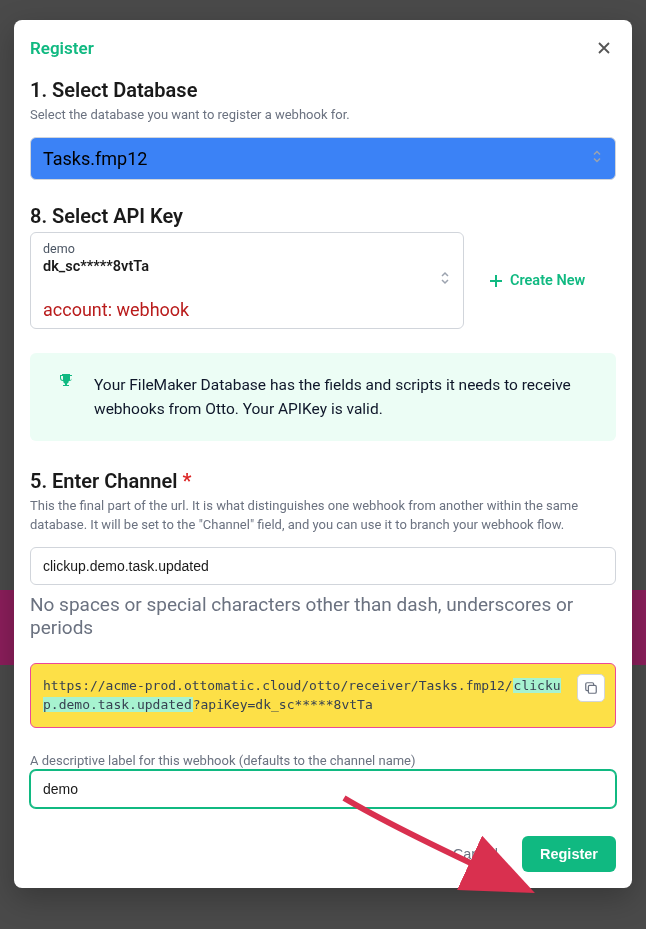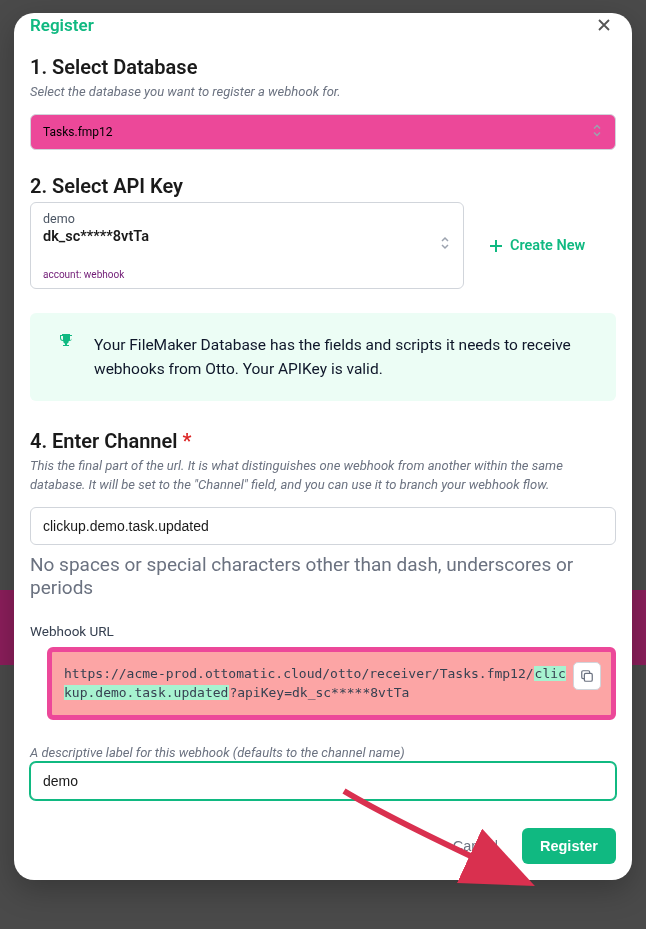--- a/index.html
+++ b/index.html
@@ -13,25 +13,25 @@
     }
     .backdrop-banner {
       position: absolute;
       left: 0; right: 0;
       top: 590px;
       height: 75px;
       background: #8b1e5b;
     }
     .modal {
       position: absolute;
-      left: 14px; top: 13px;
+      left: 14px; top: 20px;
       width: 618px;
       background: #fff;
-      border-radius: 20px;
-      padding: 0 16px 16px 16px;
+      border-radius: 8px;
+      padding: 16px 16px 16px 16px;
       box-shadow: 0 10px 30px rgba(0,0,0,0.25);
     }
     .modal-header {
       display: flex;
       justify-content: space-between;
       align-items: center;
       margin-bottom: 18px;
     }
     .modal-title {
       color: #10b981;
@@ -49,30 +49,29 @@
       font-size: 20px;
       font-weight: 600;
       color: #1a1a1a;
       margin-bottom: 4px;
     }
     .section-desc {
       font-size: 13px;
       color: #6b7280;
       line-height: 1.45;
       margin-bottom: 12px;
-      font-style: italic;
     }
     .required { color: #dc2626; }
     .select-box {
       width: 100%;
       border: 1px solid #d1d5db;
       border-radius: 6px;
       padding: 10px 36px 10px 12px;
-      font-size: 12px;
-      background: #ec4899;
+      font-size: 18px;
+      background: #3b82f6;
       position: relative;
       cursor: pointer;
     }
     .select-caret {
       position: absolute;
       right: 12px; top: 50%;
       transform: translateY(-50%);
       color: #9ca3af;
     }
     .api-row {
@@ -85,21 +84,21 @@
       width: 434px;
       border: 1px solid #d1d5db;
       border-radius: 6px;
       padding: 8px 36px 8px 12px;
       background: #fff;
       position: relative;
       cursor: pointer;
     }
     .api-name { font-size: 12.5px; color: #4b5563; }
     .api-key { font-size: 14.5px; font-weight: 600; color: #1a1a1a; margin: 2px 0; }
-    .api-account { font-size: 10px; color: #701a75; margin-top: 24px; }
+    .api-account { font-size: 18px; color: #b91c1c; margin-top: 24px; }
     .create-new {
       display: flex;
       align-items: flex-end;
       gap: 6px;
       color: #10b981;
       font-weight: 600;
       font-size: 14.5px;
       cursor: pointer;
     }
     .alert-success {
@@ -137,31 +136,30 @@
     .text-input.focused {
       border-color: #10b981;
       box-shadow: 0 0 0 1px #10b981;
     }
     .helper-below {
       font-size: 19px;
       color: #6b7280;
       margin-top: 8px;
     }
     .url-box {
-      border: 5px solid #ec4899;
+      border: 1px solid #ec4899;
       border-radius: 6px;
       padding: 12px 44px 12px 12px;
-      background: #fca5a5;
+      background: #fde047;
       position: relative;
       font-family: ui-monospace, SFMono-Regular, Menlo, monospace;
       font-size: 13px;
       color: #374151;
       line-height: 1.5;
       word-break: break-all;
-      margin-left: 17px;
     }
     .url-highlight {
       background: #a7f3d0;
       padding: 0 1px;
     }
     .copy-btn {
       position: absolute;
       right: 10px; top: 10px;
       width: 28px; height: 28px;
       border: 1px solid #d1d5db;
@@ -231,21 +229,21 @@
       <span>Tasks.fmp12</span>
       <span class="select-caret">
         <svg width="12" height="16" viewBox="0 0 12 16" fill="none" stroke="currentColor" stroke-width="1.5">
             <path d="M3 6l3-3 3 3M3 10l3 3 3-3"></path>
           </svg>
       </span>
     </div>
   </div>
 
   <div class="section">
-    <div class="section-title">2. Select API Key</div>
+    <div class="section-title">8. Select API Key</div>
     <div class="api-row">
       <div class="api-select">
         <div class="api-name">demo</div>
         <div class="api-key">dk_sc*****8vtTa</div>
         <div class="api-account">account: webhook</div>
         <span class="select-caret">
           <svg width="12" height="16" viewBox="0 0 12 16" fill="none" stroke="currentColor" stroke-width="1.5">
               <path d="M3 6l3-3 3 3M3 10l3 3 3-3"></path>
             </svg>
         </span>
@@ -263,29 +261,28 @@
     <span class="alert-icon">
       <svg width="16" height="16" viewBox="0 0 16 16" fill="currentColor">
           <path d="M4 1h8v1h2v3a3 3 0 01-3 3h-.2A3 3 0 019 10.8V12h2v1H5v-1h2v-1.2A3 3 0 015.2 8H5a3 3 0 01-3-3V2h2V1zm0 2H3v2a2 2 0 002 2V3zm8 0v4a2 2 0 002-2V3h-2z"></path>
         </svg>
     </span>
     <div class="alert-body">Your FileMaker Database has the fields and scripts it needs to receive webhooks from Otto. Your APIKey is valid.</div>
   </div>
 
   <div class="section">
     <div class="section-title">
-      <span>4. Enter Channel </span><span class="required">*</span>
+      <span>5. Enter Channel </span><span class="required">*</span>
     </div>
     <div class="section-desc">This the final part of the url. It is what distinguishes one webhook from another within the same database. It will be set to the "Channel" field, and you can use it to branch your webhook flow.</div>
     <input class="text-input" value="clickup.demo.task.updated" style="">
     <div class="helper-below">No spaces or special characters other than dash, underscores or periods</div>
   </div>
 
   <div class="section">
-    <div class="webhook-url-label">Webhook URL</div>
     <div class="url-box">
       <span>https://acme-prod.ottomatic.cloud/otto/receiver/Tasks.fmp12/</span><span class="url-highlight">clickup.demo.task.updated</span><span>?apiKey=dk_sc*****8vtTa</span>
       <div class="copy-btn">
         <svg width="14" height="14" viewBox="0 0 16 16" fill="none" stroke="currentColor" stroke-width="1.4">
             <rect x="5" y="5" width="9" height="9" rx="1.5"></rect>
             <path d="M11 5V3.5A1.5 1.5 0 009.5 2h-6A1.5 1.5 0 002 3.5v6A1.5 1.5 0 003.5 11H5"></path>
           </svg>
       </div>
     </div>
   </div>

